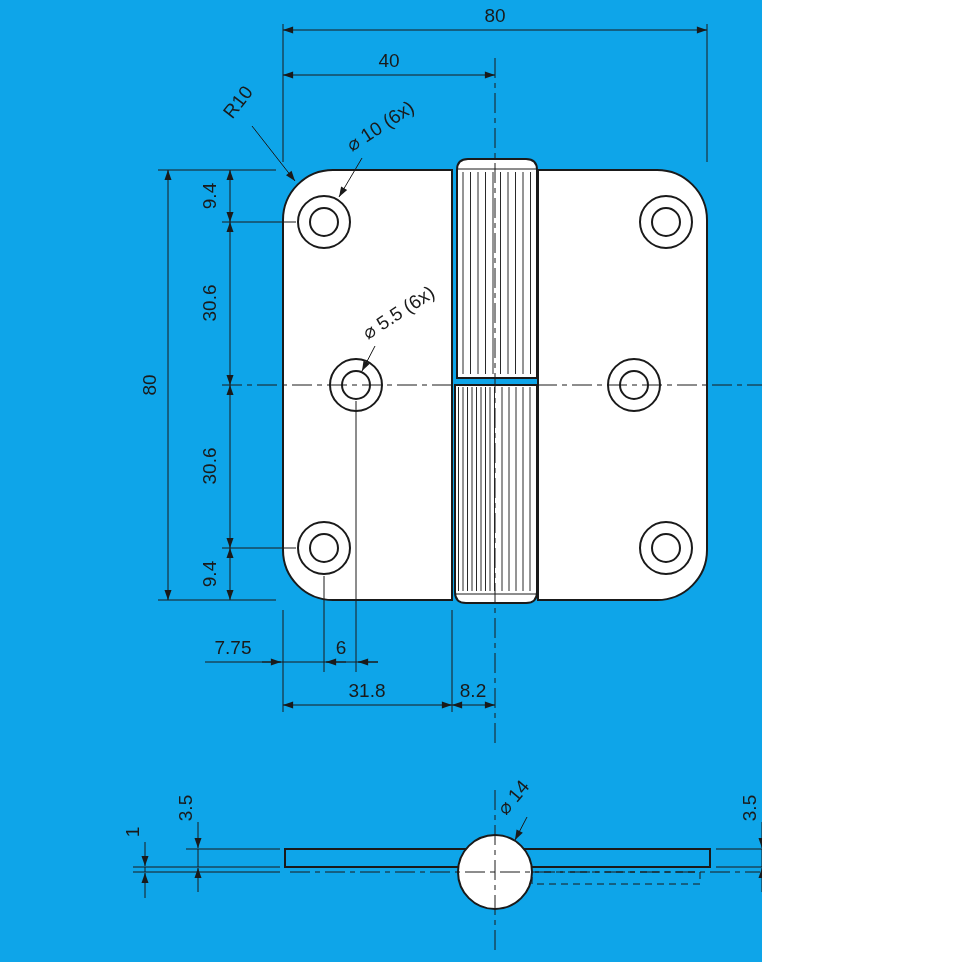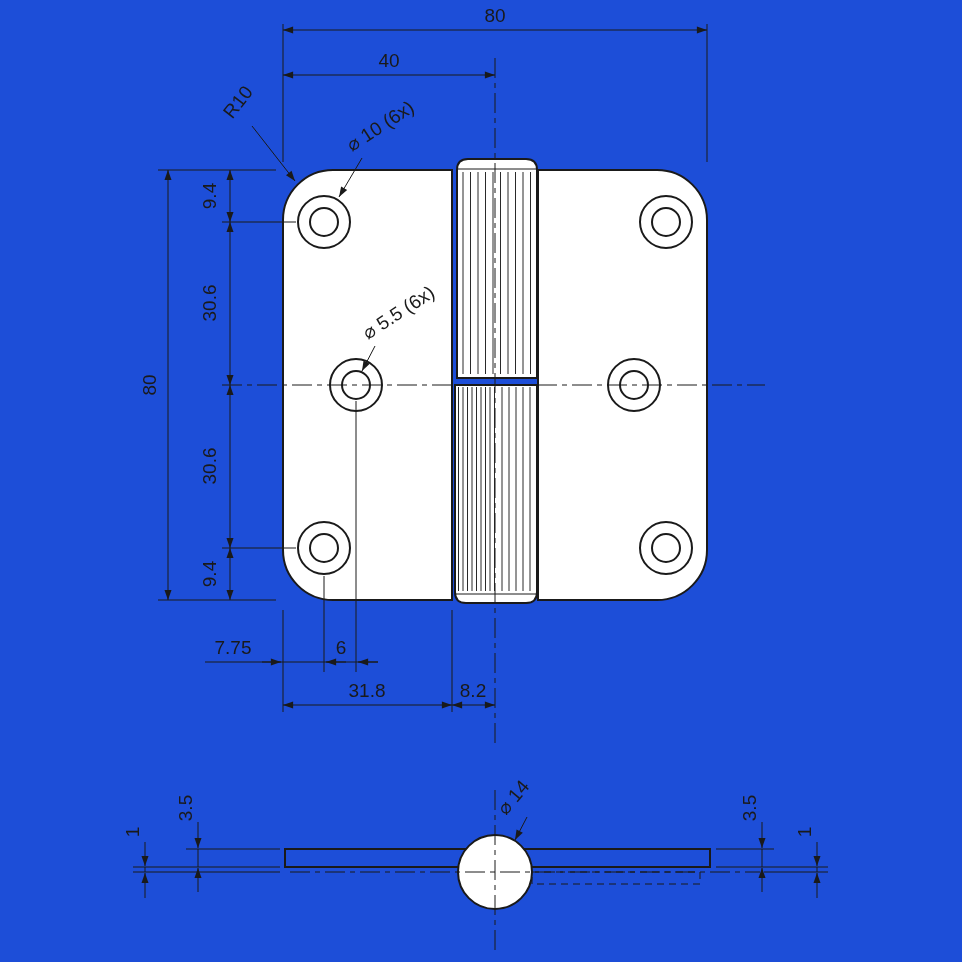--- a/index.html
+++ b/index.html
@@ -1,16 +1,16 @@
 <!DOCTYPE html>
 <html><head>
 <meta charset="utf-8">
 <style>
   html,body{margin:0;padding:0;background:#ffffff;}
-  .stage{position:relative;width:962px;height:962px;background:#1d4ed8;overflow:hidden;
+  .stage{position:relative;width:762px;height:962px;background:#0ea5e9;overflow:hidden;
          font-family:"Liberation Sans",sans-serif;}
   svg{position:absolute;left:0;top:0;}
   text{fill:#1a1a1a;font-size:19px;font-family:"Liberation Sans",sans-serif;}
   .obj{stroke:#1a1a1a;stroke-width:2;fill:none;}
   .objf{stroke:#1a1a1a;stroke-width:2;fill:#ffffff;}
   .thin{stroke:#1a1a1a;stroke-width:1;fill:none;}
   .hatch{stroke:#2a2a2a;stroke-width:1;fill:none;}
   .dim{stroke:#1a1a1a;stroke-width:1;fill:none;}
   .cl{stroke:#1a1a1a;stroke-width:1;fill:none;stroke-dasharray:20 5 5 5;}
   .hid{stroke:#1a1a1a;stroke-width:1;fill:none;stroke-dasharray:7 5;}

